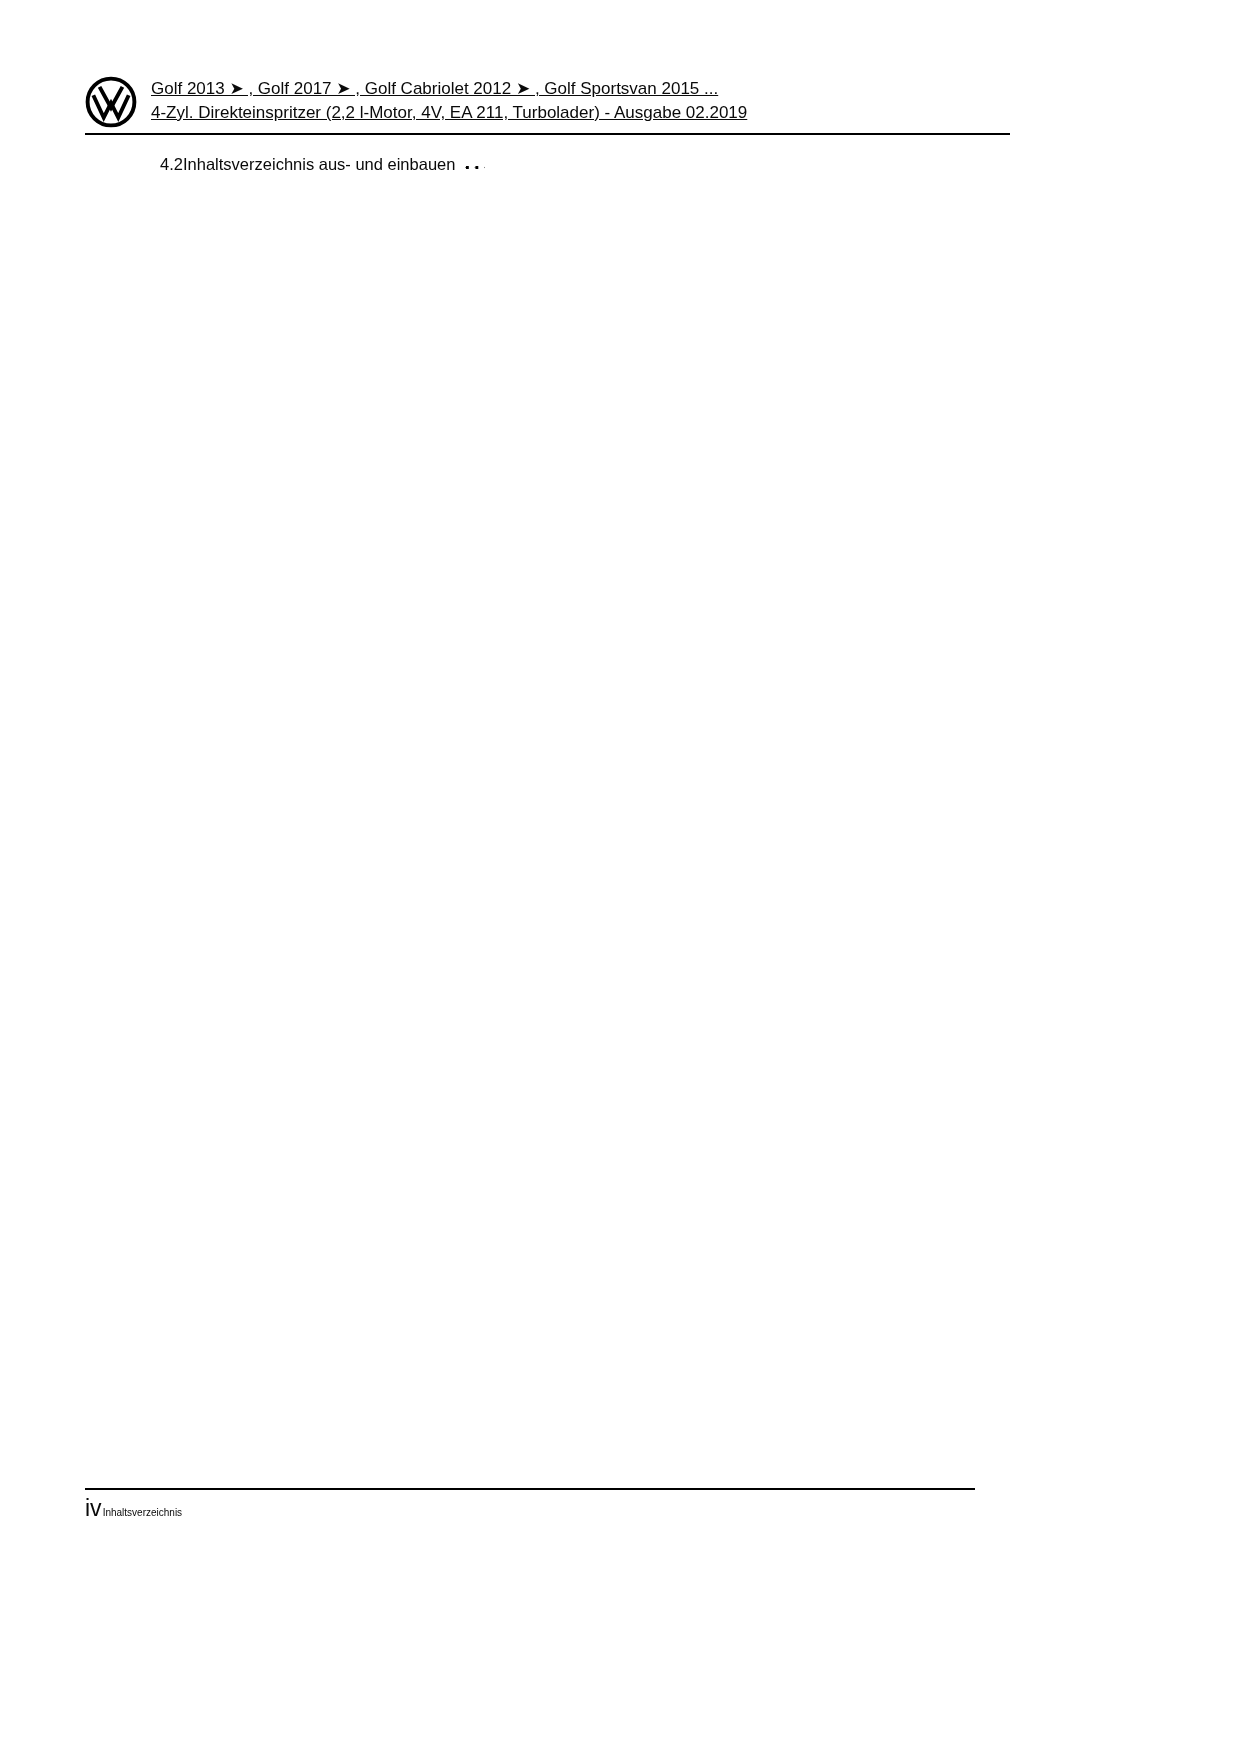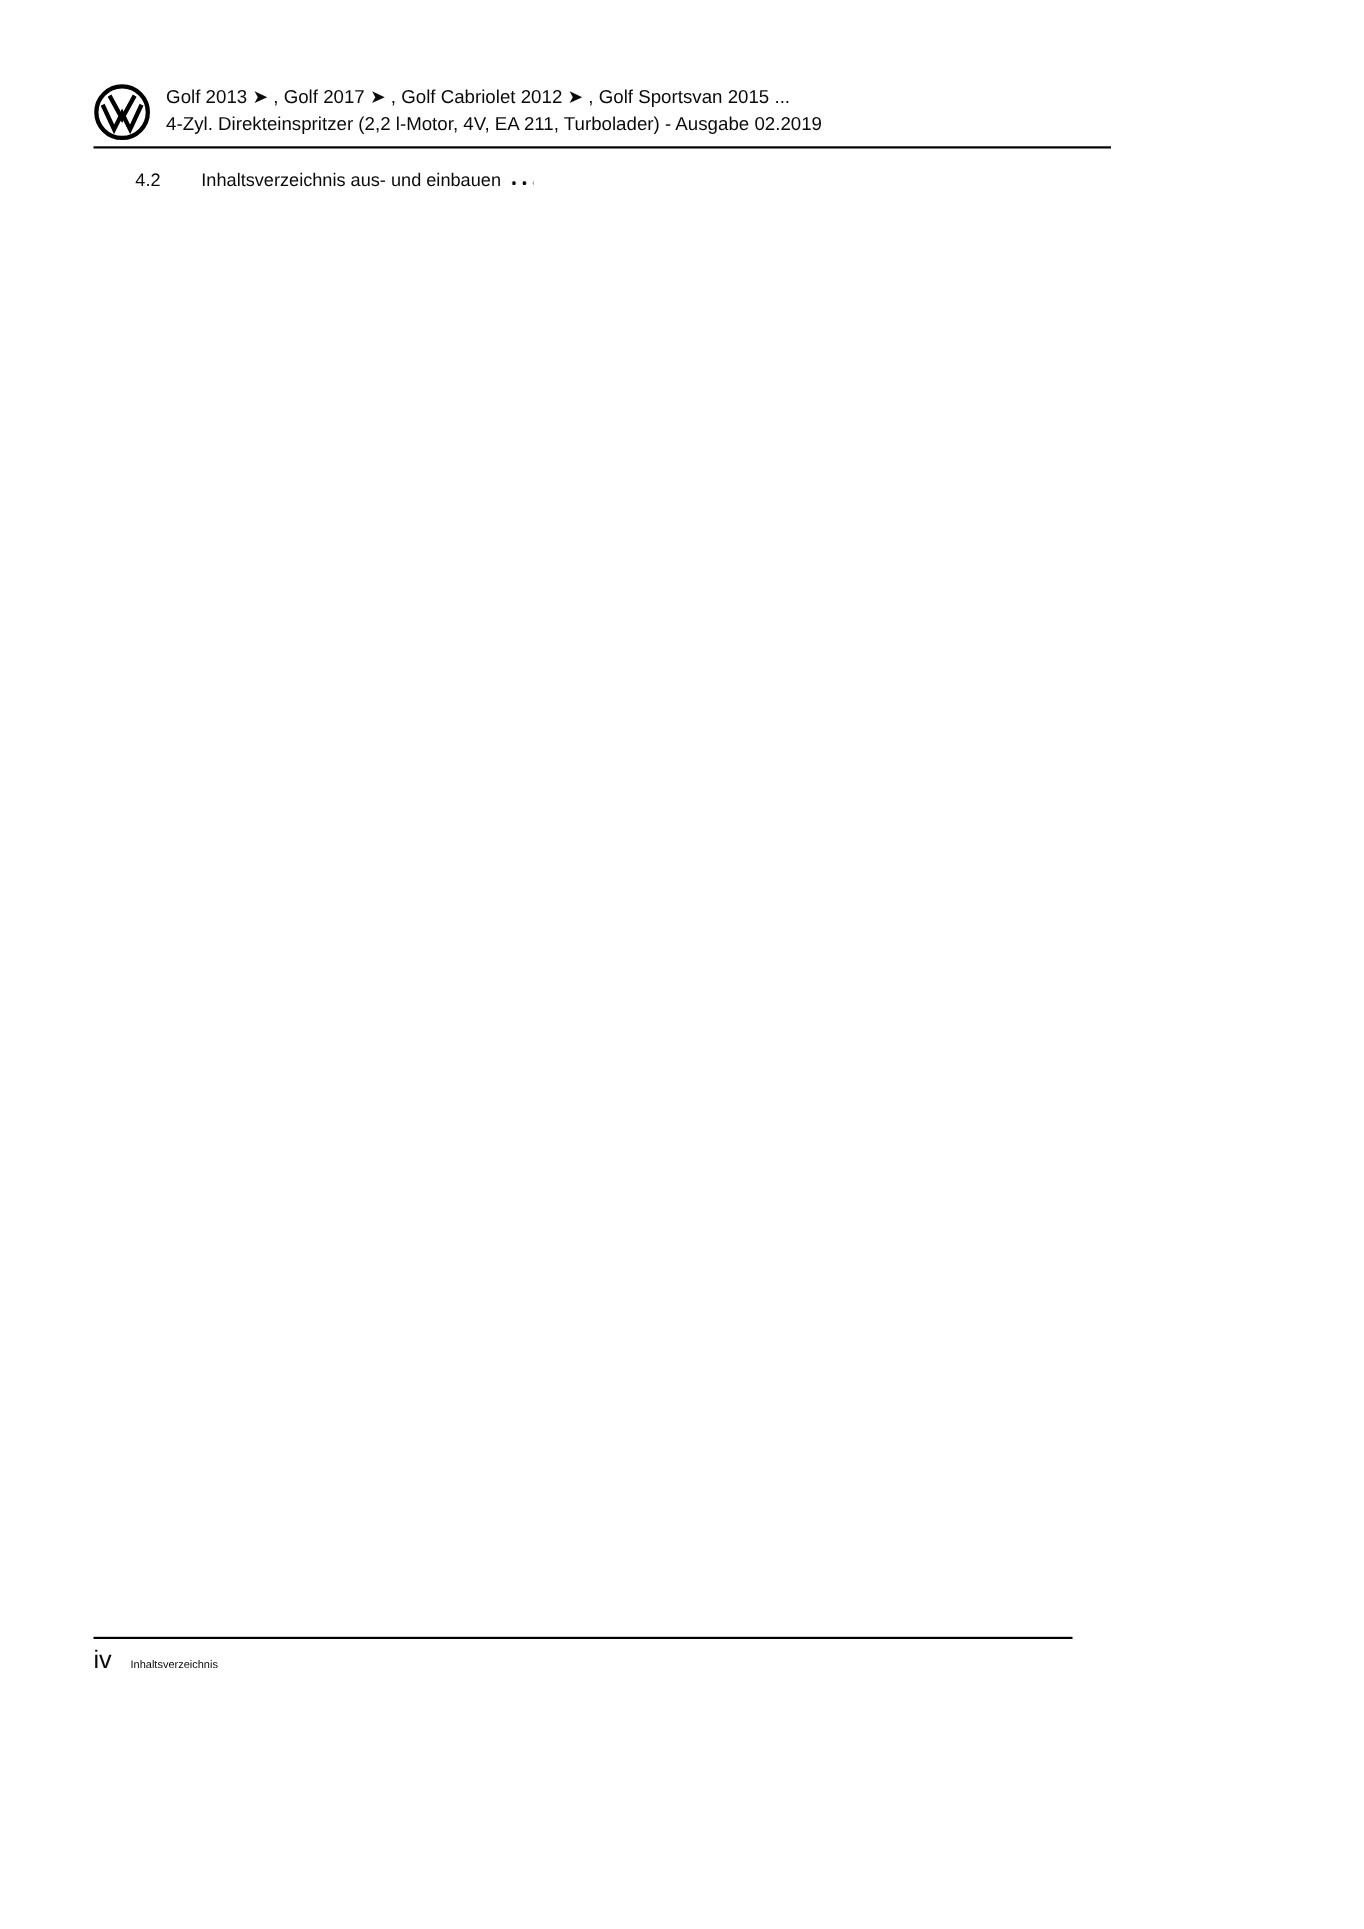--- a/index.html
+++ b/index.html
@@ -9,36 +9,36 @@
     height: 1754px;
     margin: 0 auto;
     background: #ffffff;
     font-family: "Liberation Sans", sans-serif;
     color: #0a0a0a;
     overflow: hidden;
   }
 
   
   .header { position: absolute; left: 85px; top: 74px; width: 925px; }
-  .header-inner { display: flex; align-items: flex-start; }
+  .header-inner { display: flex; align-items: flex-start; text-decoration: underline; }
   .logo { flex: none; width: 52px; height: 52px; margin-top: 2px; }
   .header-text { margin-left: 14px; font-size: 17px; line-height: 24px; padding-top: 3px; }
   .header-rule { border-bottom: 2px solid #000; margin-top: 5px; }
 
   
   .toc { position: absolute; left: 85px; top: 152px; width: 900px; }
 
   .toc-row {
     display: flex;
     align-items: baseline;
     font-size: 16.5px;
     line-height: 24.5px;
     white-space: nowrap;
   }
-  .toc-row .num   { flex: none; width: 60px; margin-left: 38px; }
+  .toc-row .num   { flex: none; width: 60px; margin-left: 38px; text-align: right; }
   .toc-row .title { flex: none; }
   .toc-row .page  { flex: none; min-width: 44px; text-align: right; }
 
   .leader {
     flex: 1;
     height: 5px;
     margin: 0 6px 0 10px;
     background-image: radial-gradient(circle at 2.2px 2.5px, #000 1.5px, transparent 1.9px);
     background-size: 9.5px 5px;
     background-repeat: repeat-x;
@@ -48,21 +48,21 @@
   
   .footer {
     position: absolute;
     left: 85px;
     top: 1488px;
     width: 890px;
     border-top: 2px solid #000;
     padding-top: 7px;
     display: flex;
     align-items: baseline;
-    gap: 17px;
+    gap: 1px;
   }
   .footer .pg  { font-size: 23px; line-height: 23px; }
   .footer .txt { font-size: 10px; }
 </style>
 </head>
 <body>
 
 <div class="page">
 
   <div class="header">

